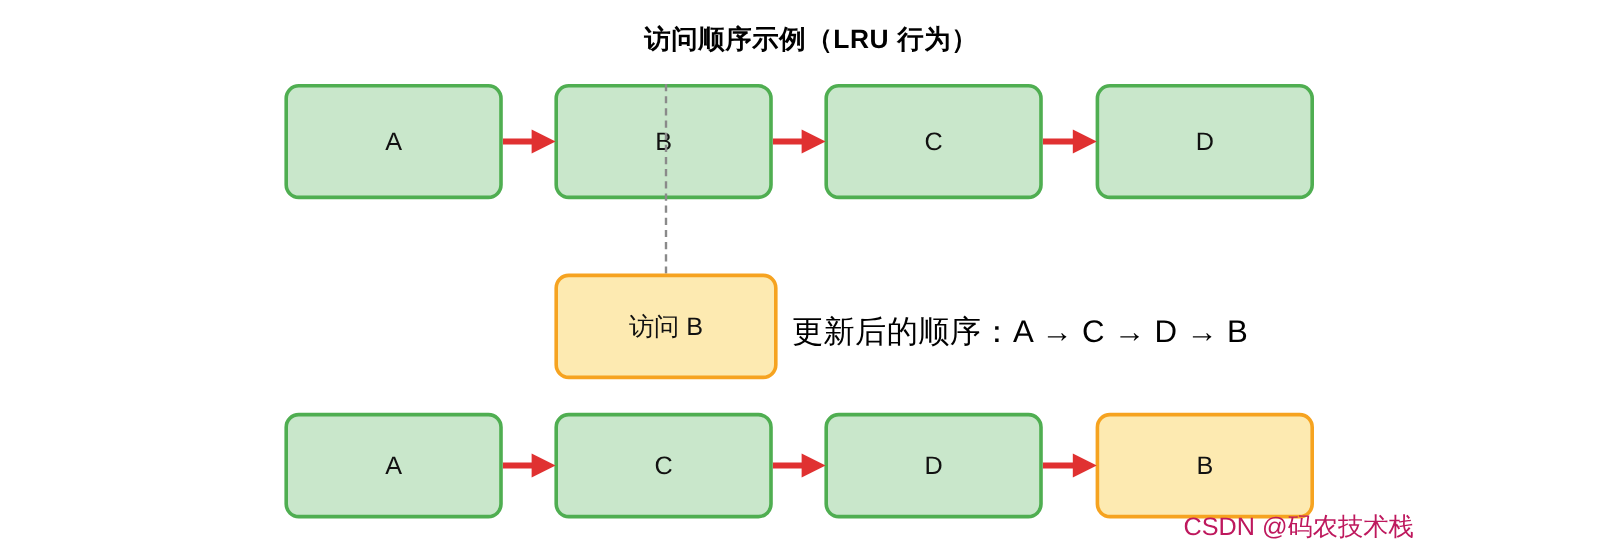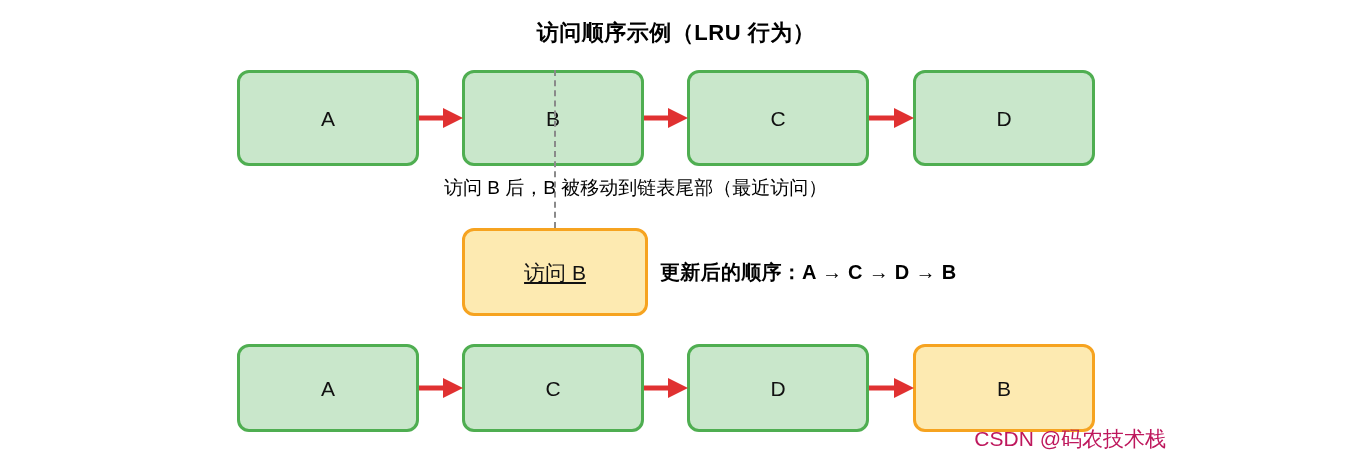--- a/index.html
+++ b/index.html
@@ -10,20 +10,21 @@
   body {
     font-family: "Liberation Sans", "DejaVu Sans", sans-serif;
     color: #1a1a1a;
   }
   #canvas {
     position: relative;
     width: 1180px;
     height: 465px;
     background: #ffffff;
     overflow: hidden;
+    padding-left: 12px;
   }
 
   
   #diagram-title {
     position: absolute;
     left: 0;
     top: 18px;
     width: 1352px;
     text-align: center;
     font-size: 22px;
@@ -73,22 +74,22 @@
   }
 
   
   .caption {
     position: absolute;
     font-size: 19px;
     color: #000000;
     white-space: nowrap;
   }
   .caption.bold {
-    font-weight: bold;
-    font-size: 20px;
+    font-weight: normal;
+    font-size: 26px;
     letter-spacing: 0.3px;
   }
 
   
   #watermark {
     position: absolute;
     right: 14px;
     bottom: 12px;
     font-size: 21px;
     color: #be185d;
@@ -129,23 +130,22 @@
     <polygon points="24,2 44,12 24,22" fill="#e03131"></polygon>
   </svg>
 
   <svg class="arrow" style="left:869px; top:106px; width:45px;" viewBox="0 0 45 24">
     <line x1="0" y1="12" x2="29" y2="12" stroke="#e03131" stroke-width="5"></line>
     <polygon points="25,2 45,12 25,22" fill="#e03131"></polygon>
   </svg>
 
   <div class="dashed-line" style="left:554px; top:70px; height:158px;"></div>
 
-  <div class="caption" style="left:444px; top:175px;">访问 B 后，B 被移动到链表尾部（最近访问）</div>
 
-  <div class="node orange" style="left:462px; top:228px; width:186px; height:88px;text-decoration:underline;">
+  <div class="node orange" style="left:462px; top:228px; width:186px; height:88px;">
     <span class="node-label">访问 B</span>
   </div>
 
   <div class="caption bold" style="left:660px; top:259px;">更新后的顺序：A → C → D → B</div>
 
   <div class="node green" style="left:237px; top:344px; width:182px; height:88px;">
     <span class="node-label">A</span>
   </div>
 
   <div class="node green" style="left:462px; top:344px; width:182px; height:88px;">

